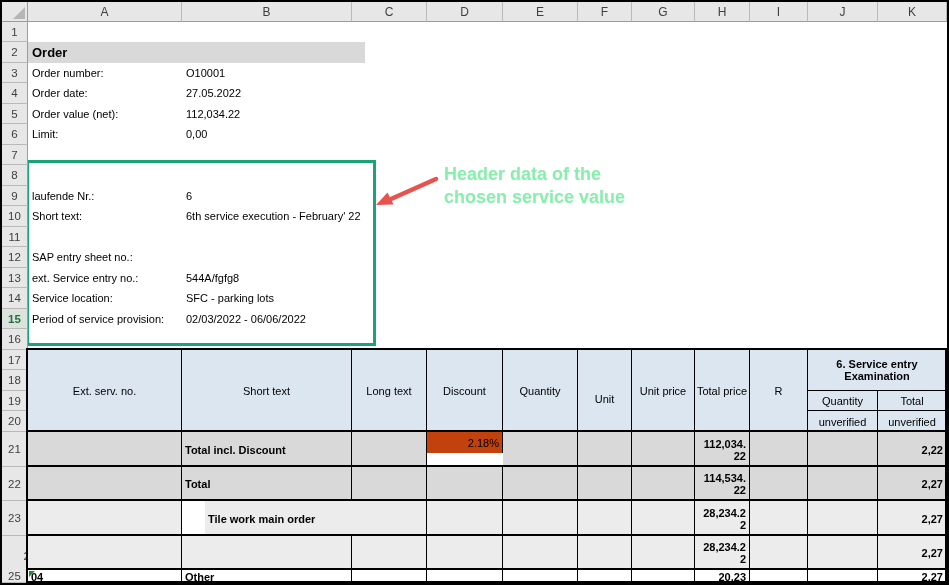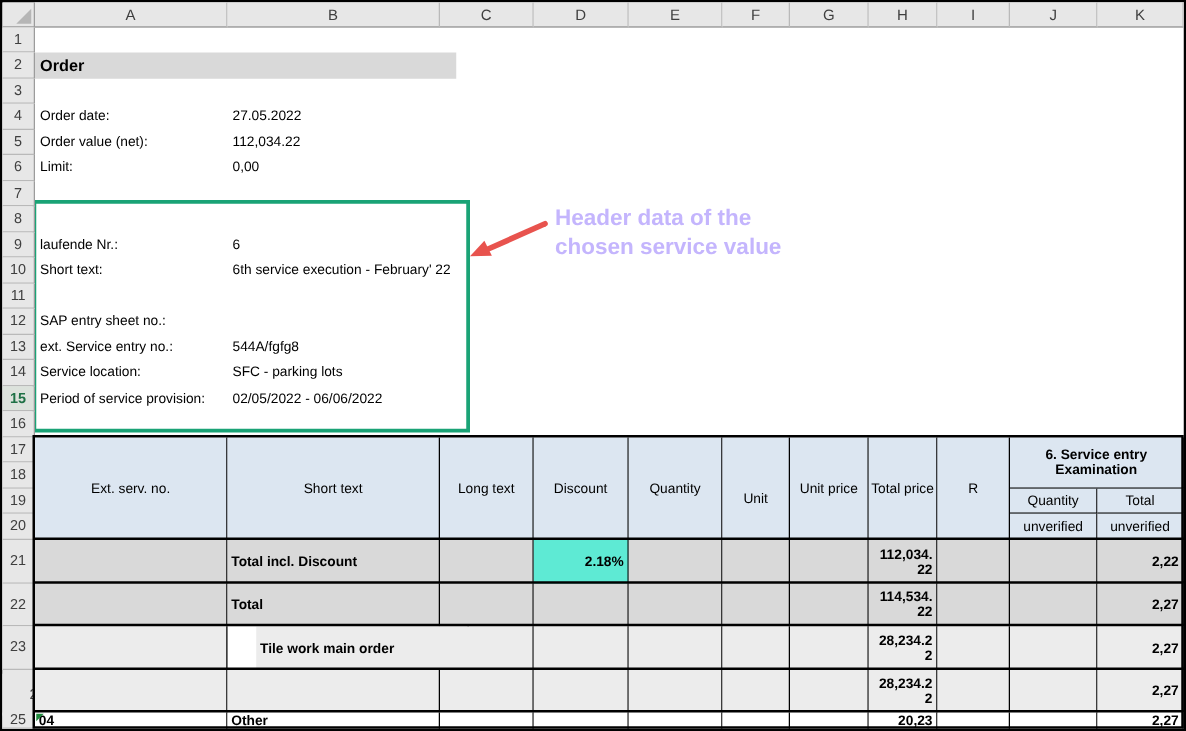--- a/index.html
+++ b/index.html
@@ -25,21 +25,21 @@
 
   
   .section-bar{left:28px;width:337px;height:21px;background:#d9d9d9;display:flex;align-items:center;
           padding-left:4px;font-size:13px;font-weight:bold;color:#000;}
   .frow{position:absolute;left:28px;width:420px;height:20px;}
   .flabel{position:absolute;left:4px;top:0;height:20px;display:flex;align-items:center;font-size:11px;color:#000;}
   .fvalue{position:absolute;left:158px;top:0;height:20px;display:flex;align-items:center;font-size:11px;color:#000;}
 
   
   #green-box{left:26px;top:160px;width:350px;height:186px;border:3px solid #1aa376;background:transparent;}
-  #annotation{left:444px;top:163px;font-size:18px;font-weight:bold;color:#c4b5fd;line-height:23px;white-space:nowrap;}
+  #annotation{left:444px;top:163px;font-size:18px;font-weight:bold;color:#86efac;line-height:23px;white-space:nowrap;}
   #arrow-svg{left:370px;top:170px;width:80px;height:44px;}
 
   
   .th{position:absolute;box-sizing:border-box;background:#dce6f1;display:flex;align-items:center;
       justify-content:center;text-align:center;font-size:11px;color:#000;border-right:1px solid #000;}
   .tcell{position:absolute;box-sizing:border-box;display:flex;align-items:center;padding:0 3px;
       font-size:11px;color:#000;border-right:1px solid #000;}
   .hline{position:absolute;left:28px;width:919px;height:2px;background:#000;}
   #table-frame{left:26px;top:348px;width:921px;height:235px;border:2px solid #000;pointer-events:none;}
   .err-tri{position:absolute;width:0;height:0;border-top:6px solid #1e8a3c;border-right:6px solid transparent;}
@@ -50,20 +50,24 @@
 <div id="app">
   <div class="abs" id="sheet-bg"></div>
 
   <div class="abs" id="colstrip"></div>
   <div class="abs" id="rowstrip"></div>
   <div class="abs" id="corner">
     <div class="corner-tri"></div>
   </div>
 
   <div class="abs section-bar" style="top:42px;">Order</div>
+  <div class="frow" style="top:63px">
+    <div class="flabel">Order number:</div>
+    <div class="fvalue">O10001</div>
+  </div>
   <div class="frow" style="top:83px">
     <div class="flabel">Order date:</div>
     <div class="fvalue">27.05.2022</div>
   </div>
   <div class="frow" style="top:104px">
     <div class="flabel">Order value (net):</div>
     <div class="fvalue">112,034.22</div>
   </div>
   <div class="frow" style="top:124px">
     <div class="flabel">Limit:</div>
@@ -85,21 +89,21 @@
   <div class="frow" style="top:268px">
     <div class="flabel">ext. Service entry no.:</div>
     <div class="fvalue">544A/fgfg8</div>
   </div>
   <div class="frow" style="top:288px">
     <div class="flabel">Service location:</div>
     <div class="fvalue">SFC - parking lots</div>
   </div>
   <div class="frow" style="top:309px">
     <div class="flabel">Period of service provision:</div>
-    <div class="fvalue">02/05/2022 - 06/06/2022</div>
+    <div class="fvalue">02/03/2022 - 06/06/2022</div>
   </div>
 
   <div class="abs" id="green-box"></div>
   <svg class="abs" id="arrow-svg" viewBox="0 0 80 44">
     <line x1="66" y1="9" x2="21" y2="29" stroke="#e8534e" stroke-width="4.5" stroke-linecap="round"></line>
     <polygon points="6,35 17.5,22.5 23.5,34.5" fill="#e8534e"></polygon>
   </svg>
   <div class="abs" id="annotation">
     <span style="display:block">Header data of the</span>
     <span style="display:block">chosen service value</span>
@@ -155,21 +159,21 @@
     <div class="rowhead" style="top: 391px; height: 20px;">19</div>
     <div class="rowhead" style="top: 411px; height: 21px;">20</div>
     <div class="rowhead" style="top: 432px; height: 35px;">21</div>
     <div class="rowhead" style="top: 467px; height: 34px;">22</div>
     <div class="rowhead" style="top: 501px; height: 35px;">23</div>
     <div class="rowhead" style="top: 539px; height: 34px; padding-left: 28px;">24</div>
     <div class="rowhead" style="top: 570px; height: 13px;">25</div>
     <div class="tcell" style="left: 28px; top: 432px; width: 154px; height: 35px; background: rgb(217, 217, 217); justify-content: flex-start; font-weight: bold;"></div>
     <div class="tcell" style="left: 182px; top: 432px; width: 170px; height: 35px; background: rgb(217, 217, 217); justify-content: flex-start; font-weight: bold;">Total incl. Discount</div>
     <div class="tcell" style="left: 352px; top: 432px; width: 75px; height: 35px; background: rgb(217, 217, 217); justify-content: center;"></div>
-    <div class="tcell" style="left: 427px; top: 432px; width: 76px; height: 35px; background: #5eead4; justify-content: flex-end; font-weight: bold;">2.18%</div>
+    <div class="tcell" style="left: 427px; top: 432px; width: 76px; height: 21px; background: #c2410c; justify-content: flex-end; font-weight: normal;">2.18%</div>
     <div class="tcell" style="left: 503px; top: 432px; width: 75px; height: 35px; background: rgb(217, 217, 217); justify-content: center;"></div>
     <div class="tcell" style="left: 578px; top: 432px; width: 54px; height: 35px; background: rgb(217, 217, 217); justify-content: center;"></div>
     <div class="tcell" style="left: 632px; top: 432px; width: 63px; height: 35px; background: rgb(217, 217, 217); justify-content: center;"></div>
     <div class="tcell" style="left: 695px; top: 432px; width: 55px; height: 35px; background: rgb(217, 217, 217); justify-content: flex-end; font-weight: bold; line-height: 12px; word-break: break-all; text-align: right;">112,034.22</div>
     <div class="tcell" style="left: 750px; top: 432px; width: 58px; height: 35px; background: rgb(217, 217, 217); justify-content: center;"></div>
     <div class="tcell" style="left: 808px; top: 432px; width: 70px; height: 35px; background: rgb(217, 217, 217); justify-content: center;"></div>
     <div class="tcell" style="left: 878px; top: 432px; width: 69px; height: 35px; background: rgb(217, 217, 217); justify-content: flex-end; font-weight: bold;">2,22</div>
     <div class="tcell" style="left: 28px; top: 467px; width: 154px; height: 34px; background: rgb(217, 217, 217); justify-content: flex-start; font-weight: bold;"></div>
     <div class="tcell" style="left: 182px; top: 467px; width: 170px; height: 34px; background: rgb(217, 217, 217); justify-content: flex-start; font-weight: bold;">Total</div>
     <div class="tcell" style="left: 352px; top: 467px; width: 75px; height: 34px; background: rgb(217, 217, 217); justify-content: center;"></div>

